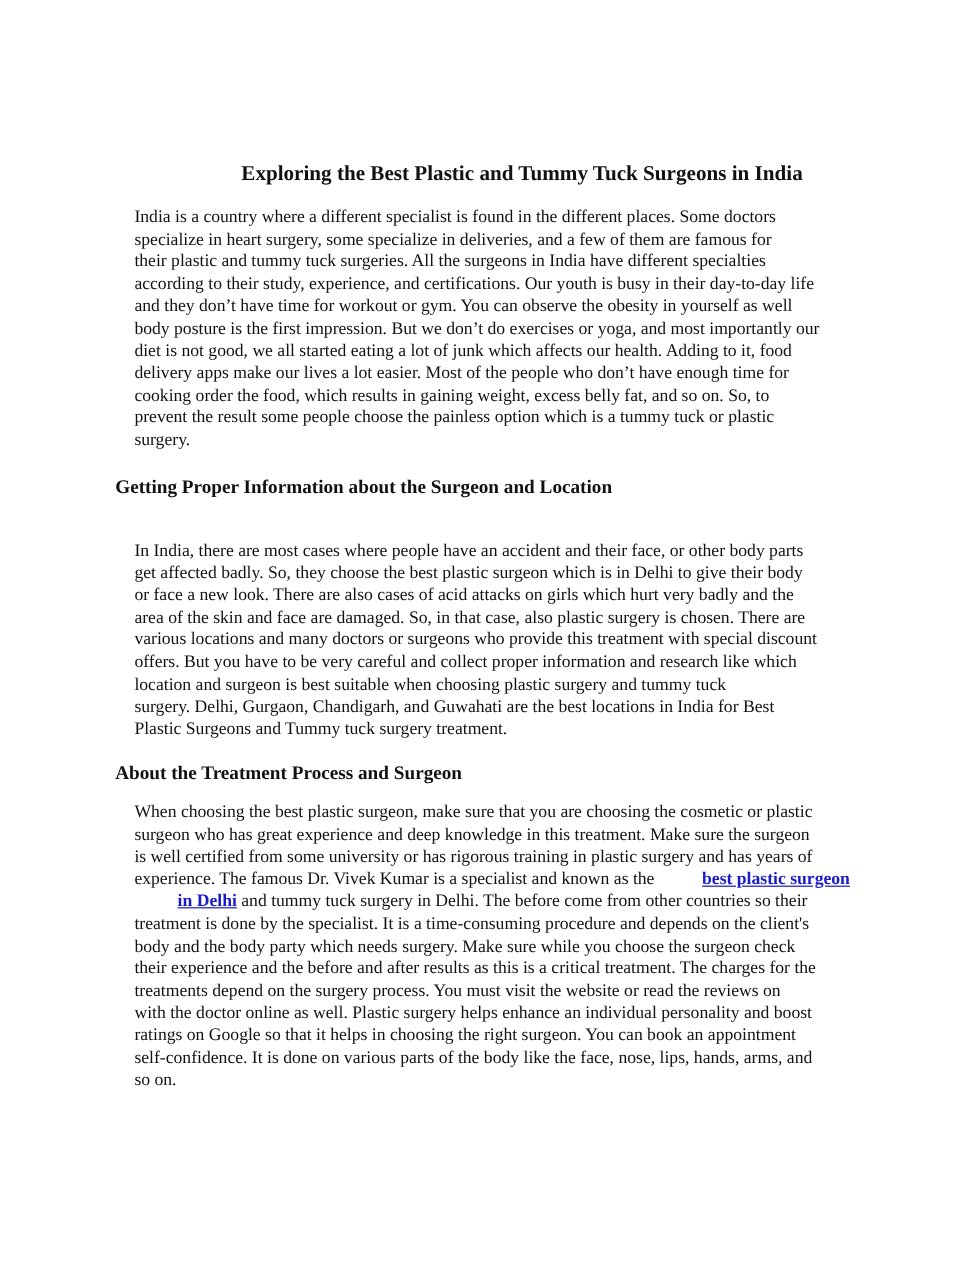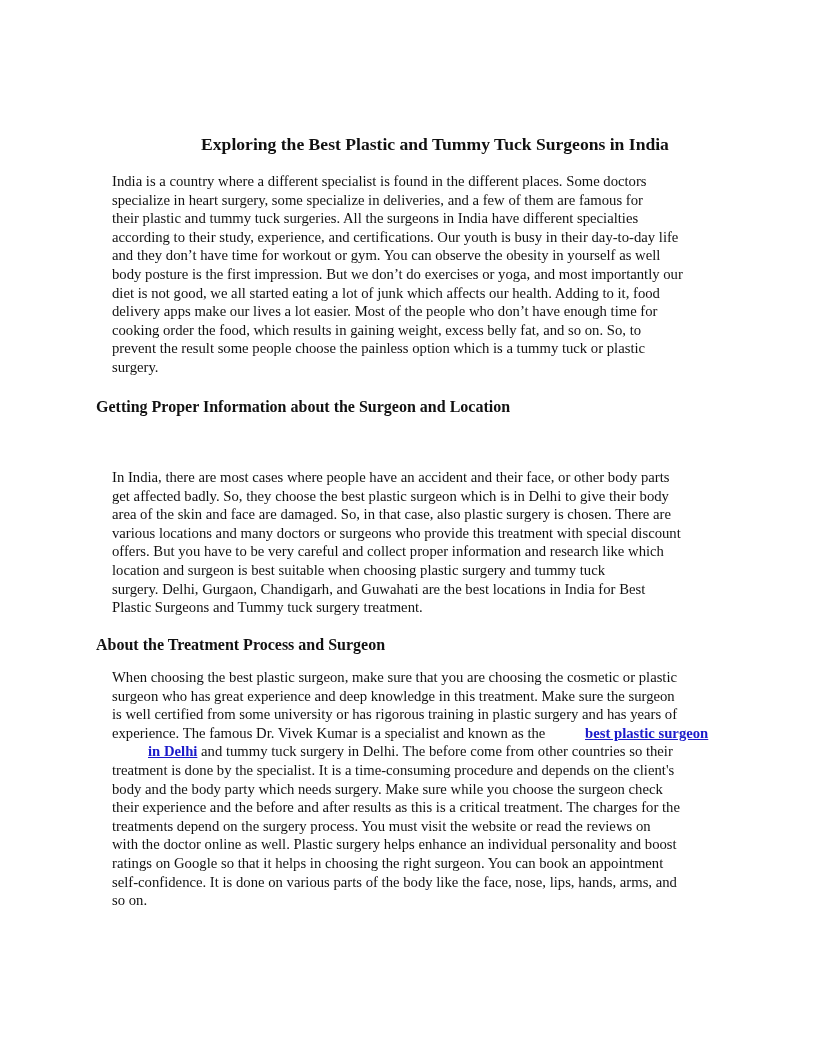--- a/index.html
+++ b/index.html
@@ -34,23 +34,24 @@
     <span class="line">body posture is the first impression. But we don’t do exercises or yoga, and most importantly our</span>
     <span class="line">diet is not good, we all started eating a lot of junk which affects our health. Adding to it, food</span>
     <span class="line">delivery apps make our lives a lot easier. Most of the people who don’t have enough time for</span>
     <span class="line">cooking order the food, which results in gaining weight, excess belly fat, and so on. So, to</span>
     <span class="line">prevent the result some people choose the painless option which is a tummy tuck or plastic</span>
     <span class="line">surgery.</span>
   </div>
 
   <h2 class="heading" style="top:398px">Getting Proper Information about the Surgeon and Location</h2>
 
-  <div class="para" style="top:452px">
+  <div class="para" style="top:434px">
     <span class="line">In India, there are most cases where people have an accident and their face, or other body parts</span>
     <span class="line">get affected badly. So, they choose the best plastic surgeon which is in Delhi to give their body</span>
+    <span class="line">or face a new look. There are also cases of acid attacks on girls which hurt very badly and the</span>
     <span class="line">area of the skin and face are damaged. So, in that case, also plastic surgery is chosen. There are</span>
     <span class="line">various locations and many doctors or surgeons who provide this treatment with special discount</span>
     <span class="line">offers. But you have to be very careful and collect proper information and research like which</span>
     <span class="line">location and surgeon is best suitable when choosing plastic surgery and tummy tuck</span>
     <span class="line">surgery. Delhi, Gurgaon, Chandigarh, and Guwahati are the best locations in India for Best</span>
     <span class="line">Plastic Surgeons and Tummy tuck surgery treatment.</span>
   </div>
 
   <h2 class="heading" style="top:636px">About the Treatment Process and Surgeon</h2>
 

